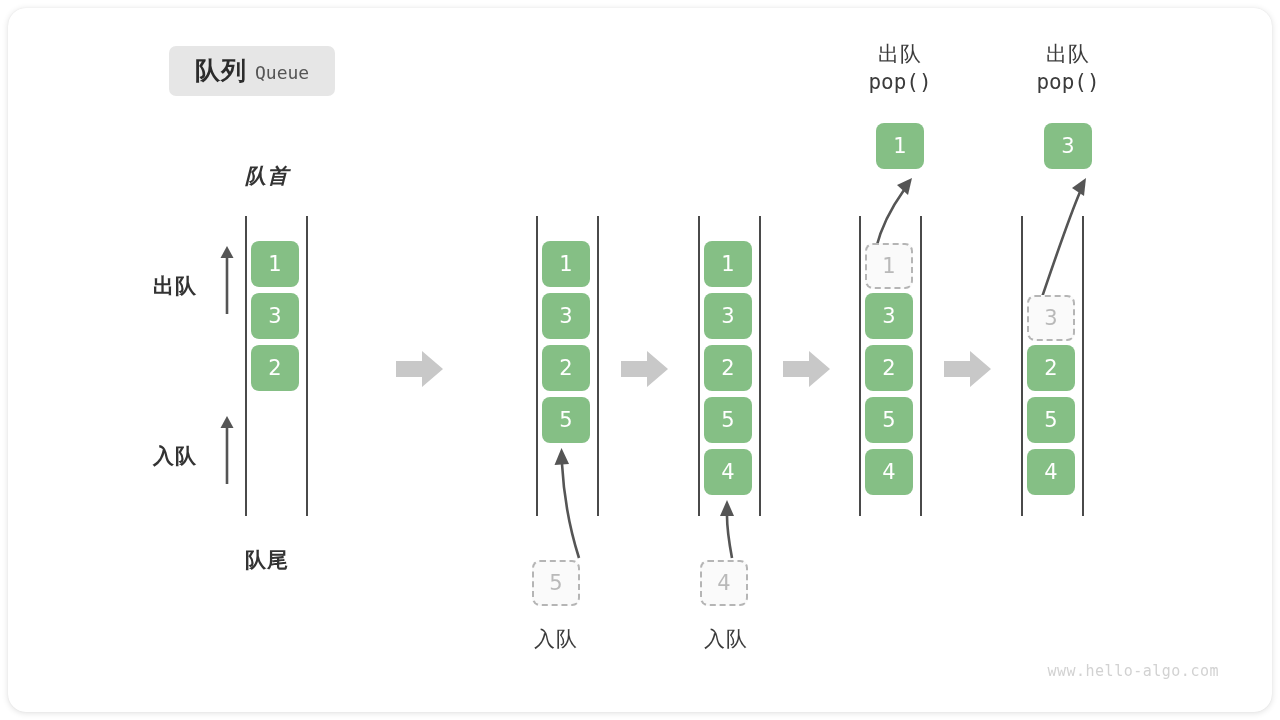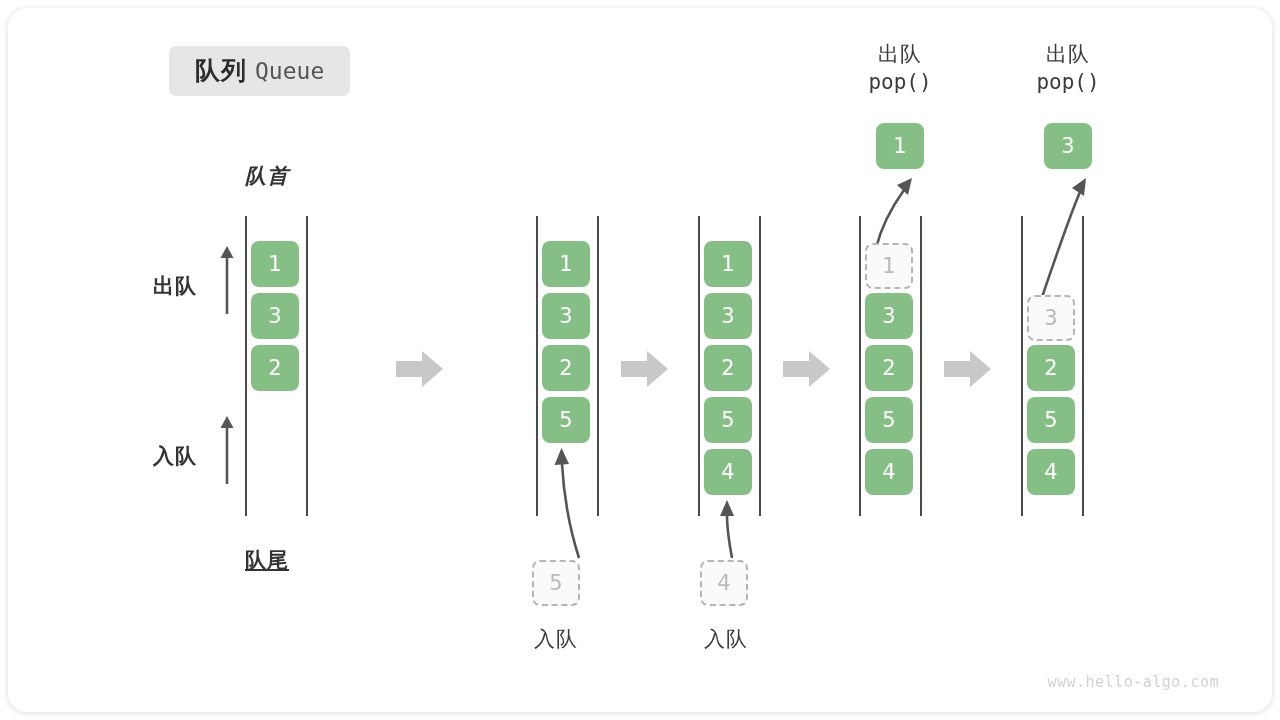--- a/index.html
+++ b/index.html
@@ -37,21 +37,21 @@
     white-space: nowrap;
     line-height: 1;
   }
   #title-badge .cn {
     font-size: 25px;
     font-weight: bold;
     color: #2b2b2b;
     letter-spacing: 1px;
   }
   #title-badge .en {
-    font-size: 23px;
+    font-size: 18px;
     color: #555555;
     font-family: "DejaVu Sans Mono", "Liberation Mono", monospace;
     margin-left: 8px;
   }
 
   
   .cn-label {
     position: absolute;
     font-size: 21px;
     font-weight: bold;
@@ -125,39 +125,39 @@
   
   .thin-arrow {
     position: absolute;
     overflow: visible;
   }
 
   
   #watermark {
     position: absolute;
     right: 53px;
-    bottom: 21px;
+    bottom: 32px;
     font-size: 15px;
     color: #d2d2d2;
     font-family: "DejaVu Sans Mono", "Liberation Mono", monospace;
     letter-spacing: 0.5px;
     white-space: nowrap;
   }
 </style>
 </head>
 <body>
 
 <div id="card">
 
   <div id="title-badge">
     <span class="cn">队列</span><span class="en">Queue</span>
   </div>
 
   <div class="cn-label" style="left:237px; top:158px;font-style:italic;">队首</div>
-  <div class="cn-label" style="left:237px; top:542px;text-decoration:underline;">队尾</div>
+  <div class="cn-label" style="left:237px; top:542px;">队尾</div>
 
   <div class="cn-label" style="left:145px; top:268px;">出队</div>
   <div class="cn-label" style="left:145px; top:438px;">入队</div>
 
   <svg class="thin-arrow" style="left:207px; top:236px;" width="24" height="72">
     <line x1="12" y1="70" x2="12" y2="10" stroke="#555555" stroke-width="2.6"></line>
     <path d="M12 2 L18.5 14 L5.5 14 Z" fill="#555555"></path>
   </svg>
   <svg class="thin-arrow" style="left:207px; top:406px;" width="24" height="72">
     <line x1="12" y1="70" x2="12" y2="10" stroke="#555555" stroke-width="2.6"></line>

